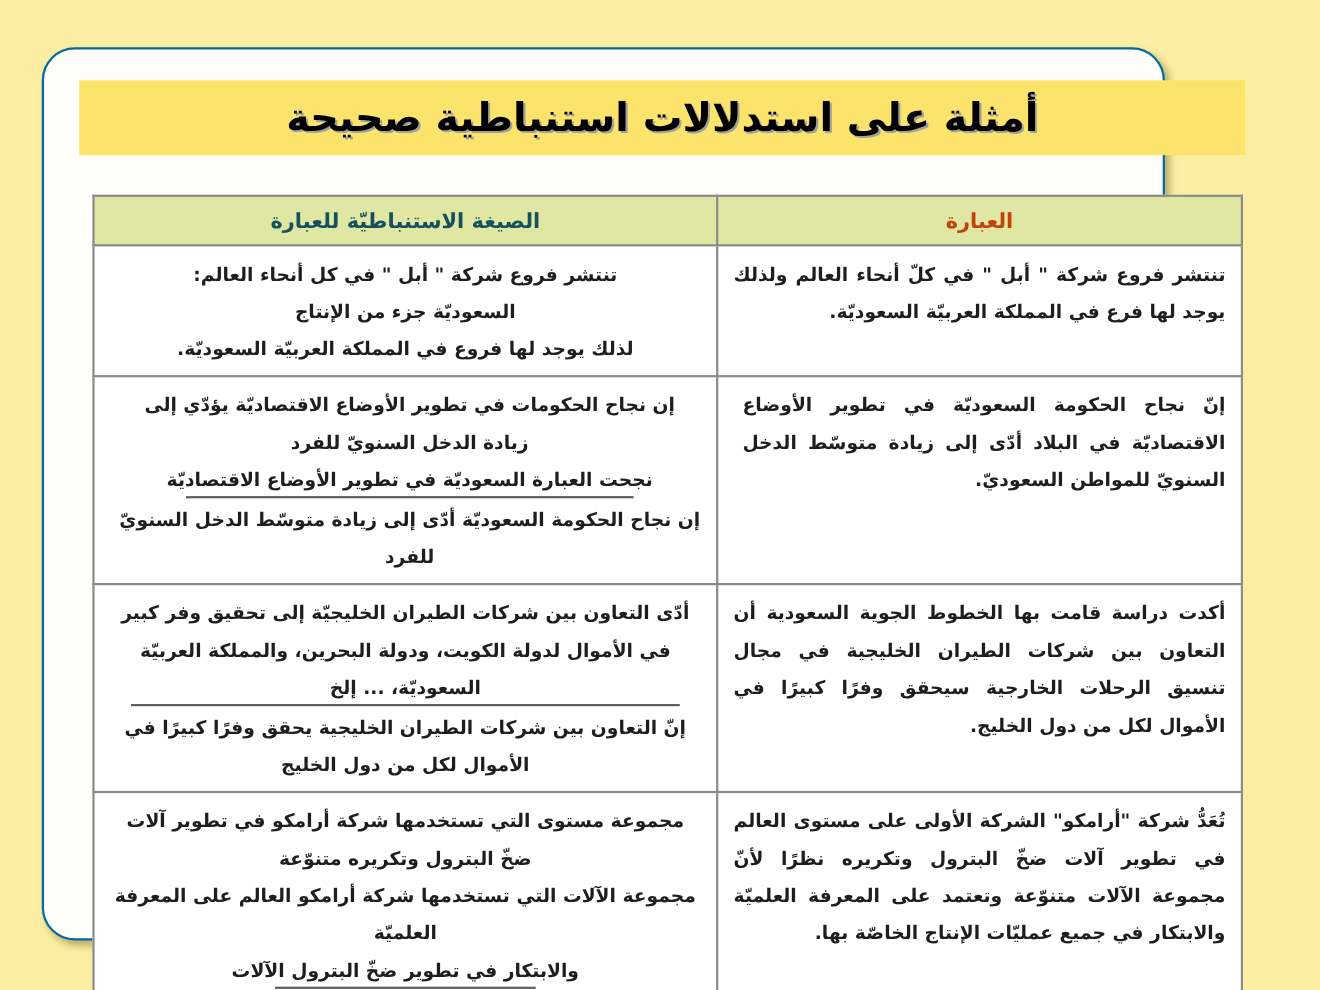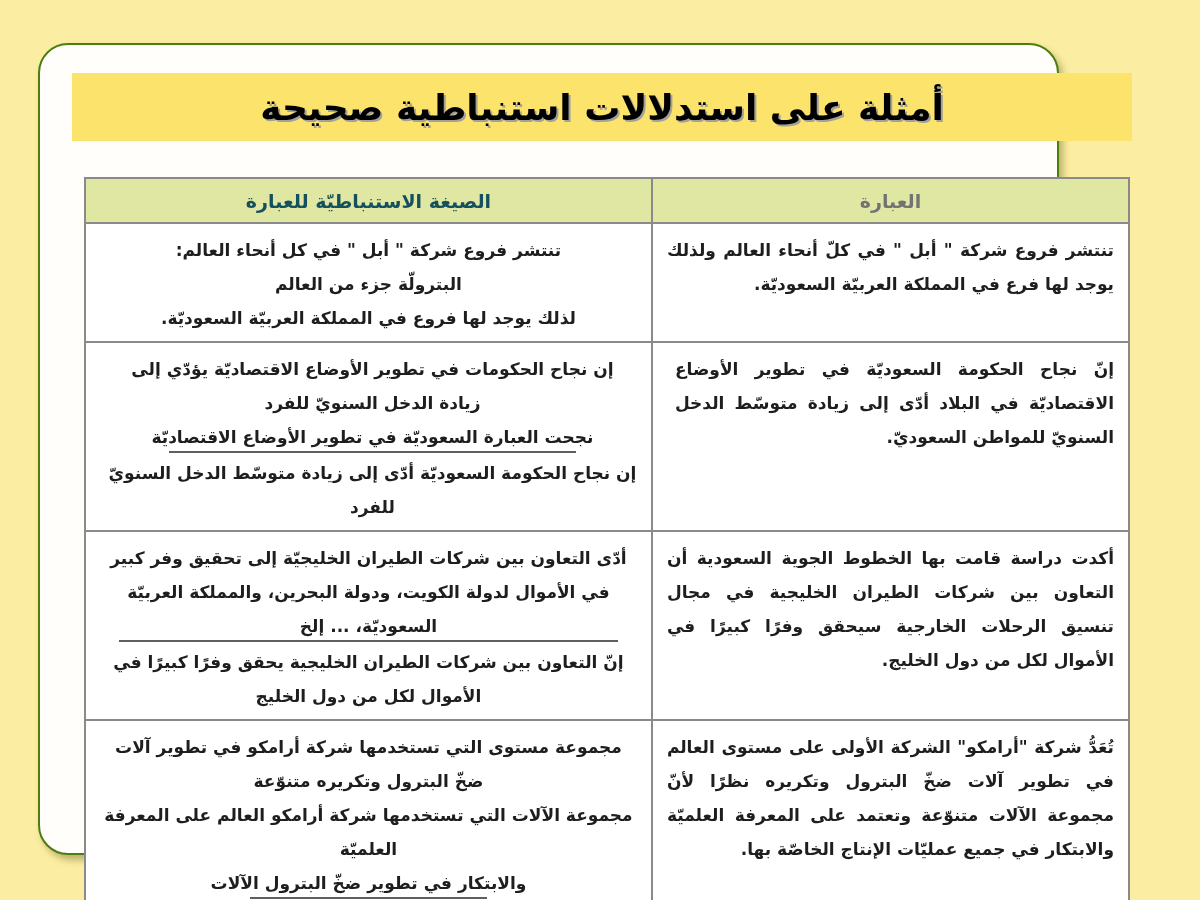--- a/index.html
+++ b/index.html
@@ -9,21 +9,21 @@
     background: #fbeea2;
     font-family: "DejaVu Sans", "Liberation Sans", sans-serif;
     direction: rtl;
     overflow: hidden;
   }
   .card {
     position: absolute;
     left: 38px; top: 43px;
     width: 1021px; height: 812px;
     background: #fffefa;
-    border: 2px solid #4d7c0f;
+    border: 2px solid #0369a1;
     border-radius: 30px;
     box-shadow: 4px 5px 7px rgba(110,100,40,0.45);
   }
   .banner {
     position: absolute;
     left: 32px; top: 28px;
     width: 1060px; height: 68px;
     display: flex; align-items: center; justify-content: center;
   }
   .banner .title {
@@ -85,30 +85,30 @@
 <div class="card" style="background: rgb(255, 254, 250);">
 
   <div class="banner" style="background: rgb(252, 228, 108);">
     <div class="title">أمثلة على استدلالات استنباطية صحيحة</div>
   </div>
 
   <div class="table-wrap">
     <table>
       <thead>
         <tr>
-          <th class="col-statement" style="background: rgb(223, 231, 163); color: #737373;">العبارة</th>
+          <th class="col-statement" style="background: rgb(223, 231, 163); color: #c2410c;">العبارة</th>
           <th class="col-form" style="background: rgb(223, 231, 163); color: rgb(21, 80, 95);">الصيغة الاستنباطيّة للعبارة</th>
         </tr>
       </thead>
       <tbody>
           <tr class="row-1">
             <td class="statement">تنتشر فروع شركة " أبل " في كلّ أنحاء العالم ولذلك يوجد لها فرع في المملكة العربيّة السعوديّة.</td>
             <td class="form">
               <div class="form-line">تنتشر فروع شركة " أبل " في كل أنحاء العالم:</div>
-              <div class="form-line">البترولّة جزء من العالم</div>
+              <div class="form-line">السعوديّة جزء من الإنتاج</div>
               <div class="form-line">لذلك يوجد لها فروع في المملكة العربيّة السعوديّة.</div>
             </td>
           </tr>
           <tr class="row-2">
             <td class="statement">إنّ نجاح الحكومة السعوديّة في تطوير الأوضاع الاقتصاديّة في البلاد أدّى إلى زيادة متوسّط الدخل السنويّ للمواطن السعوديّ.</td>
             <td class="form">
               <div class="form-line">إن نجاح الحكومات في تطوير الأوضاع الاقتصاديّة يؤدّي إلى زيادة الدخل السنويّ للفرد</div>
               <div class="form-line">نجحت العبارة السعوديّة في تطوير الأوضاع الاقتصاديّة</div>
               <div class="syl-rule"></div>
               <div class="form-line">إن نجاح الحكومة السعوديّة أدّى إلى زيادة متوسّط الدخل السنويّ للفرد</div>

